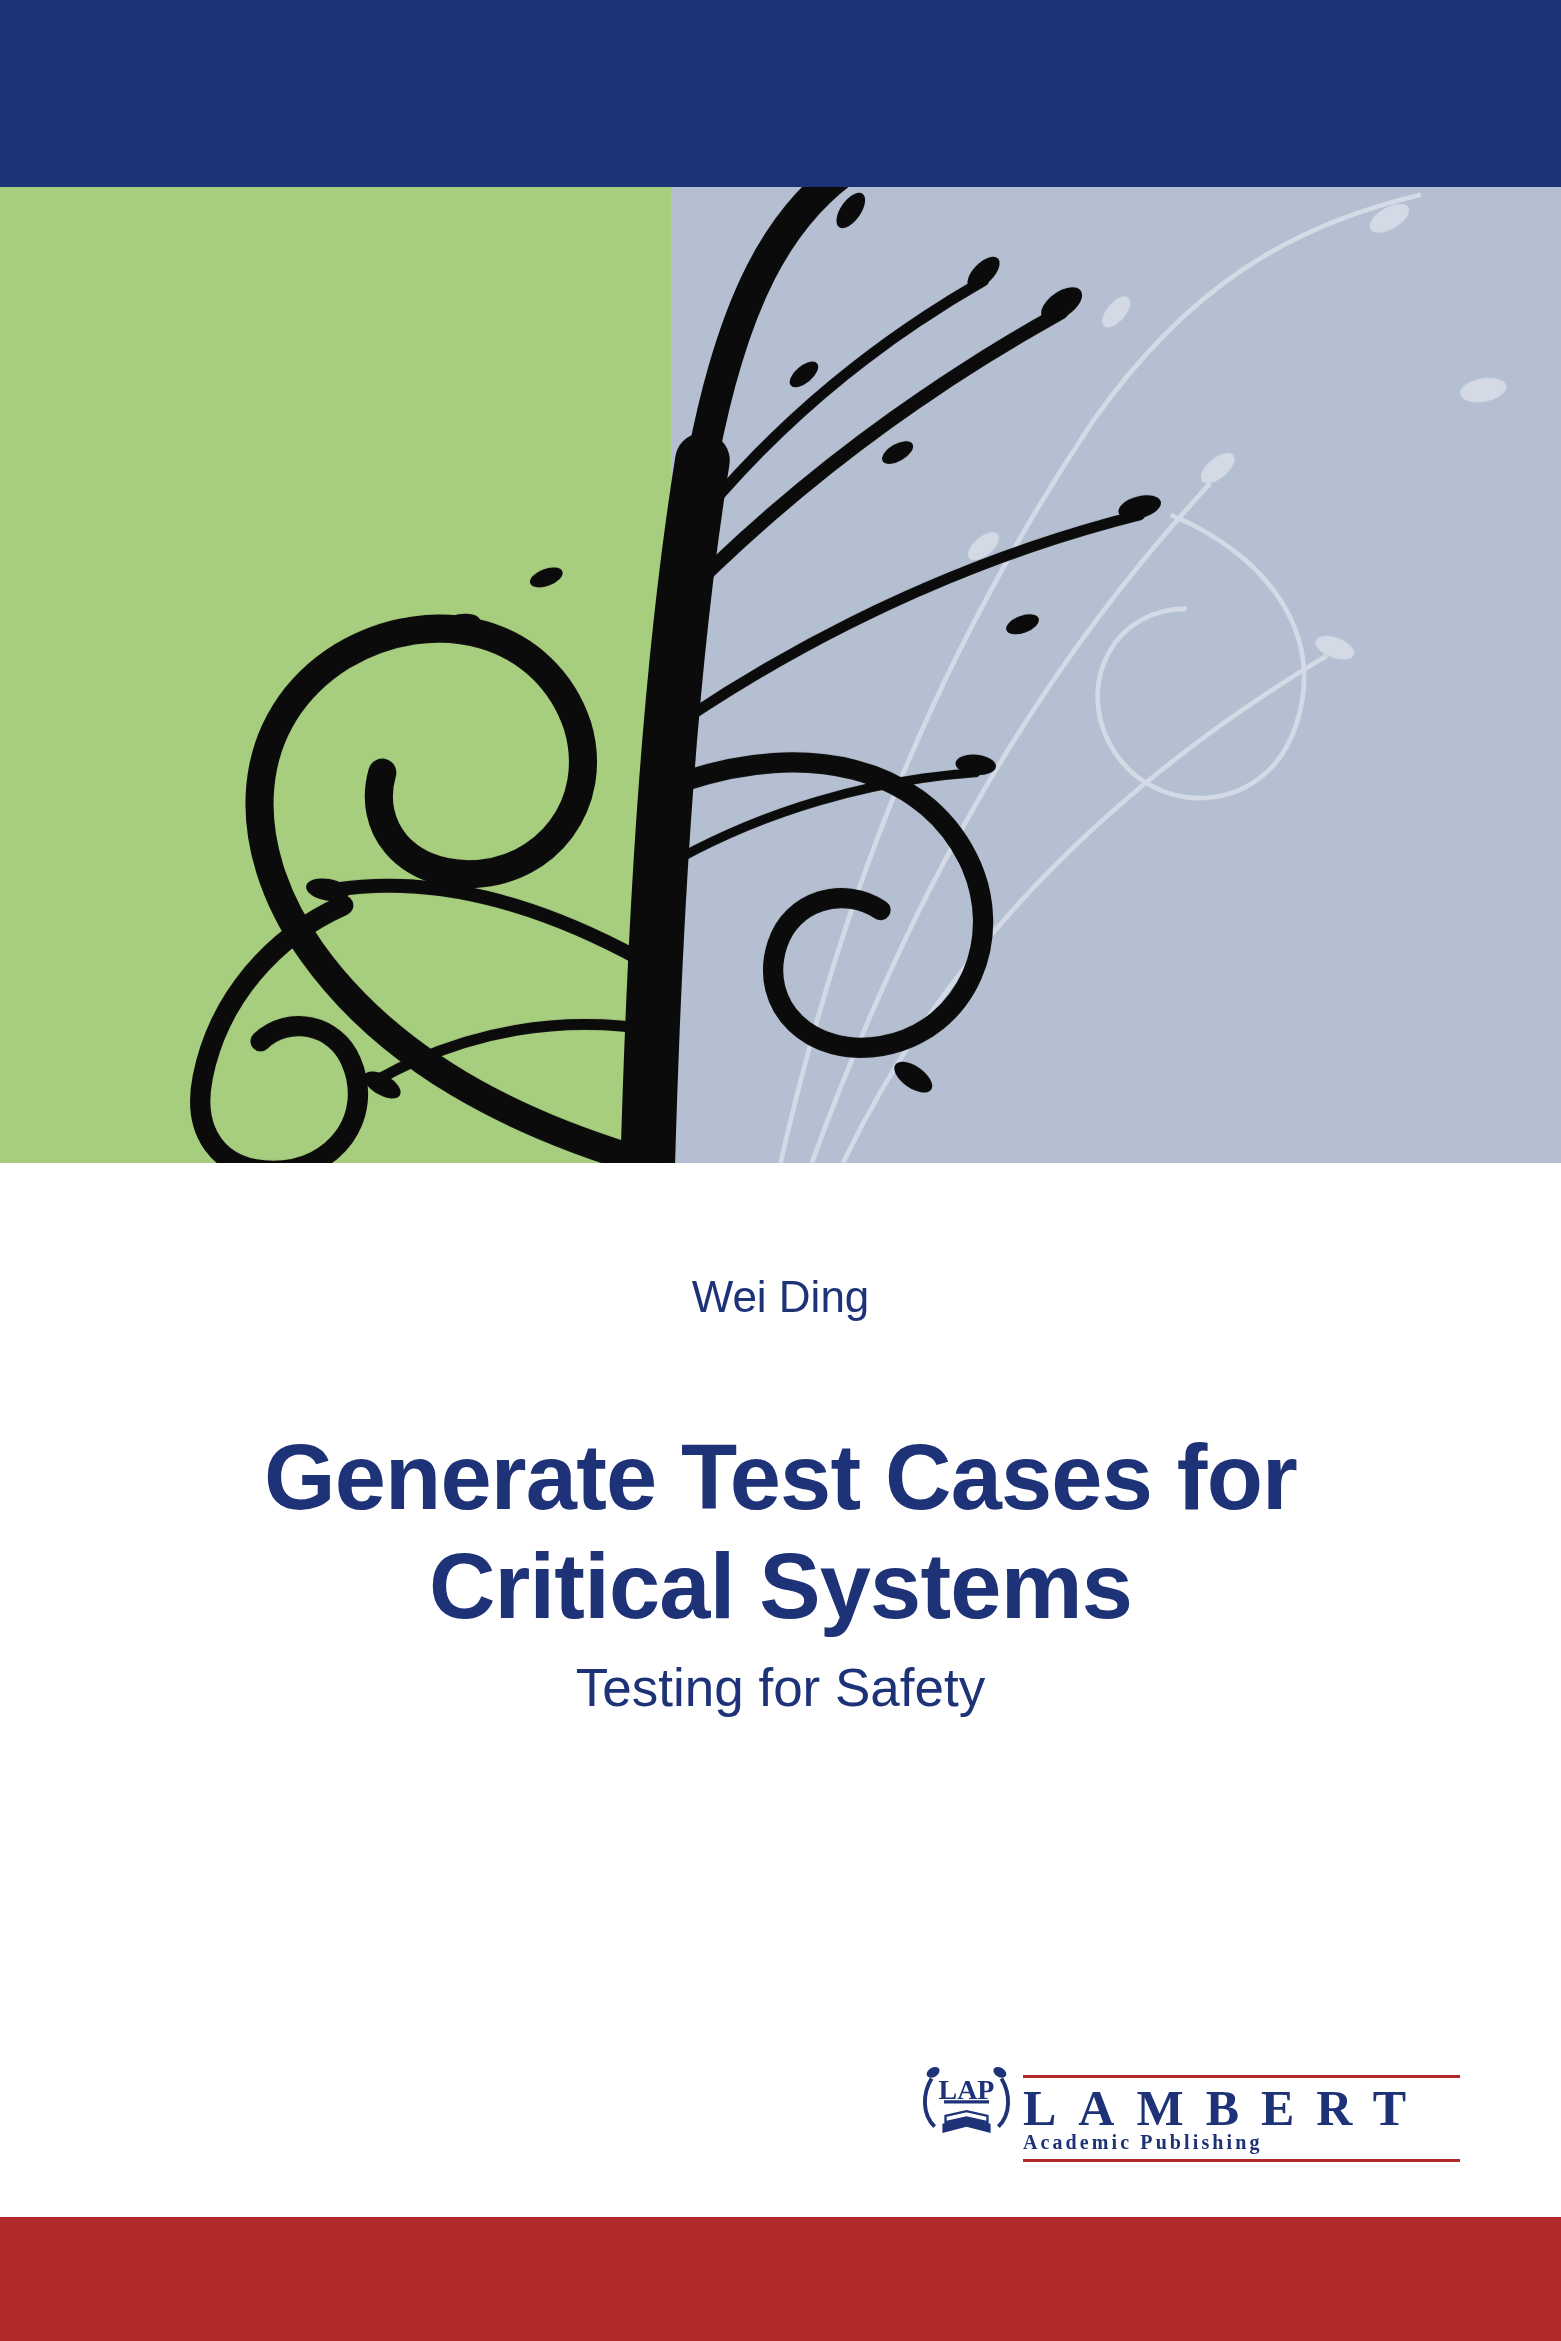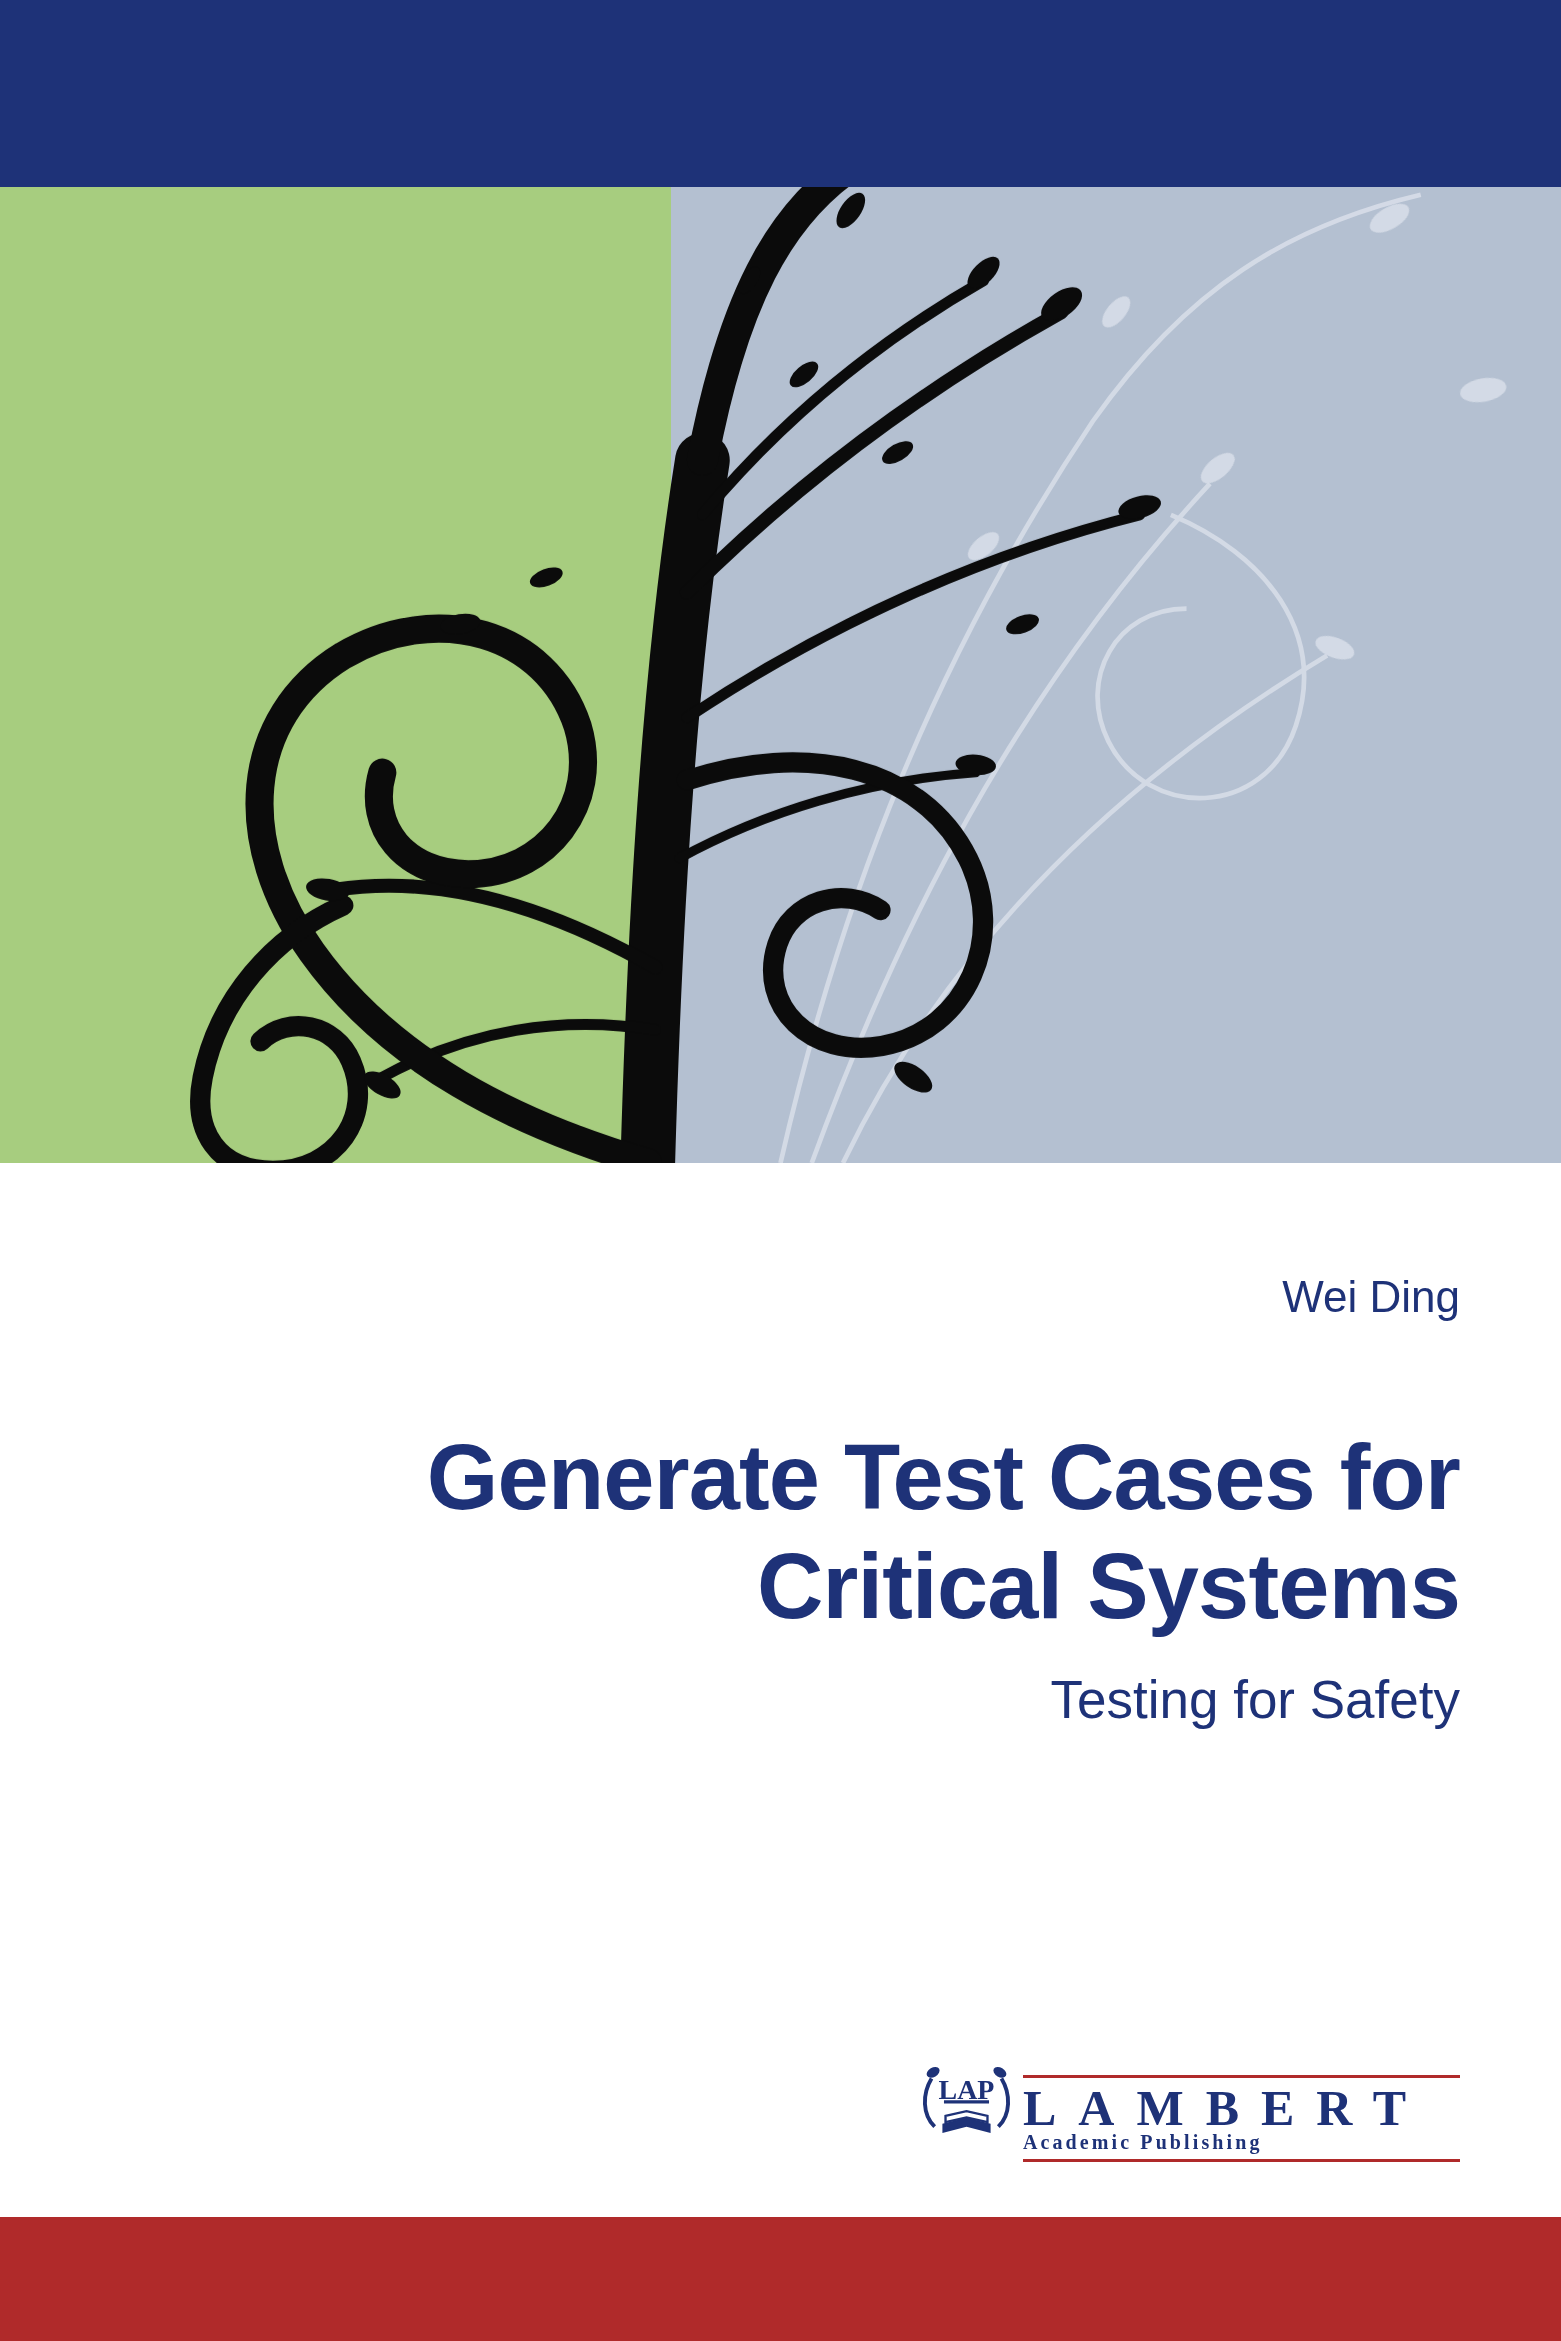--- a/index.html
+++ b/index.html
@@ -6,24 +6,24 @@
     html, body { width: 1561px; height: 2342px; overflow: hidden; }
     body { background: #ffffff; font-family: "Segoe UI", Arial, sans-serif; position: relative; }
 
     .top-bar { width: 100%; height: 187px; background: #1e3278; }
 
     .artwork-panel { position: relative; width: 100%; height: 976px; overflow: hidden; }
     .artwork-left { position: absolute; left: 0; top: 0; width: 43%; height: 100%; background: #a7cd7f; }
     .artwork-right { position: absolute; right: 0; top: 0; width: 57%; height: 100%; background: #b4c0d1; }
     .artwork-svg { position: absolute; left: 0; top: 0; width: 100%; height: 100%; }
 
-    .content { position: absolute; left: 0; right: 0; top: 1163px; padding: 0 101px; text-align: right; color: #1e3278; }
+    .content { position: absolute; left: 0; right: 0; top: 1163px; padding: 0 101px; text-align: center; color: #1e3278; }
     .author { font-size: 44px; font-weight: 400; margin-top: 109px; margin-bottom: 101px; }
     .title { font-size: 92px; font-weight: 700; line-height: 1.18; letter-spacing: -0.8px; }
-    .subtitle { font-size: 53px; font-weight: 400; margin-top: 29px; }
+    .subtitle { font-size: 53px; font-weight: 400; margin-top: 17px; }
 
     .publisher-block { position: absolute; right: 101px; bottom: 180px; display: flex; align-items: center; gap: 6px; }
     .lap-emblem { width: 101px; height: 86px; position: relative; }
     .lambert-stack { text-align: left; margin-top: 41px; }
     .lambert-rule { height: 3.1px; background: #b02a2a; width: 437px; margin-bottom: 4.7px; }
     .lambert-rule.bottom { margin-top: 4.7px; margin-bottom: 0; }
     .lambert-name { font-size: 50px; font-weight: 700; letter-spacing: 22px; color: #1e3278; line-height: 1; font-family: Georgia, 'Times New Roman', serif; }
     .lambert-sub { font-size: 20px; font-weight: 700; color: #1e3278; letter-spacing: 3.1px; font-family: Georgia, 'Times New Roman', serif; margin-top: -1.6px; }
 
     .bottom-bar { position: absolute; left: 0; right: 0; bottom: 0; height: 125px; background: #b02a2a; }

